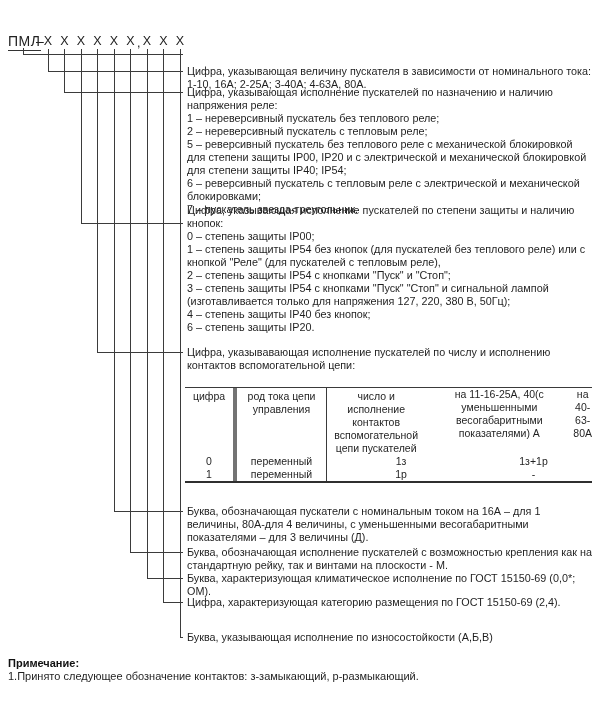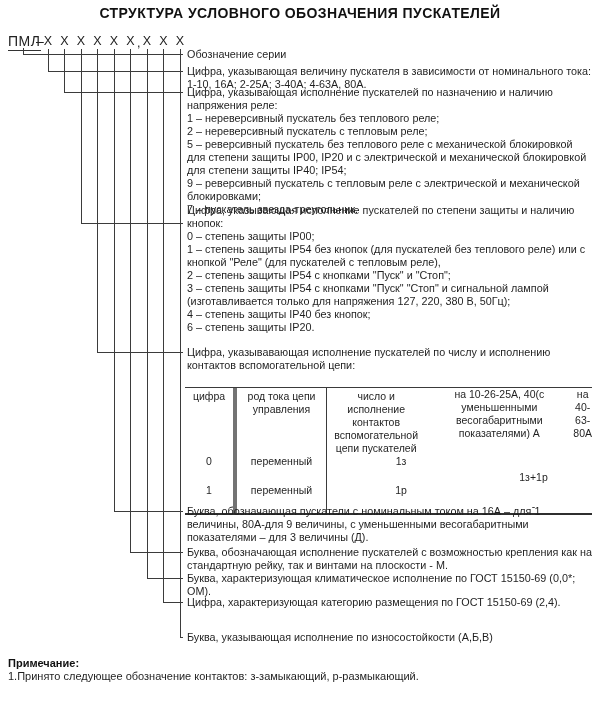--- a/index.html
+++ b/index.html
@@ -33,38 +33,37 @@
   
   .ptable {
     position:absolute; left:185px; top:387px; width:407px; box-sizing:border-box;
     border-top:1.5px solid #3a3a3a; border-bottom:2.5px solid #2f2f2f;
     font-size:10.5px; line-height:13px; color:#1f1f1f;
   }
   .hrow { display:flex; align-items:stretch; }
   .cell-c1 { width:52px; border-right:4px solid #737373; text-align:center; box-sizing:border-box; }
   .cell-c2 { width:90px; border-right:1px solid #3a3a3a; text-align:center; box-sizing:border-box; padding:0 3px; }
   .cell-c3 { width:148px; text-align:center; box-sizing:border-box; }
-  .cell-c4 { flex:1; text-align:center; box-sizing:border-box;margin-top:16px; }
+  .cell-c4 { flex:1; text-align:center; box-sizing:border-box; }
   .thead { padding-top:0; }
   .thead .cell-c1, .thead .cell-c2 { padding-top:2px; }
   .cell-c34 { flex:1; display:flex; flex-direction:row; }
   .spanhead { text-align:center; padding:2px 6px 0 6px; }
   .subrow { display:flex; flex:1; }
   .subA { width:148px; text-align:center; padding:0 8px; box-sizing:border-box; }
   .subB { flex:1; text-align:center; }
   
   .notes { position:absolute; left:8px; top:657px; width:584px; font-size:11px; line-height:12.8px; color:#1f1f1f; }
   .notes-heading { font-weight:bold; color:#111111; }
 </style>
 </head>
 <body>
 
 <div class="page">
 
-  <div class="title">СТРУКТУРА УСЛОВНОГО ОБОЗНАЧЕНИЯ ПУСКАТЕЛЕЙ</div>
 
   <div class="code">
     <span class="code-prefix">ПМЛ</span>
     <span class="code-dash">–</span>
     <span class="code-x" style="left:48px">Х</span>
     <span class="code-x" style="left:64.5px">Х</span>
     <span class="code-x" style="left:81px">Х</span>
     <span class="code-x" style="left:97.5px">Х</span>
     <span class="code-x" style="left:114px">Х</span>
     <span class="code-x" style="left:130.5px">Х</span>
@@ -80,34 +79,31 @@
     <path d="M64.5 49 V92.5 H183"></path>
     <path d="M81 49 V223.5 H183"></path>
     <path d="M97.5 49 V352.5 H183"></path>
     <path d="M114 49 V511.5 H183"></path>
     <path d="M130.5 49 V552.5 H183"></path>
     <path d="M147 49 V578.5 H183"></path>
     <path d="M163.5 49 V602.5 H183"></path>
     <path d="M180 49 V637.5 H183"></path>
   </svg>
 
-  <div class="label" style="top:48px">
-    <div class="ln">Обозначение серии</div>
-  </div>
 
   <div class="label" style="top:65px">
     <div class="ln">Цифра, указывающая величину пускателя в зависимости от номинального тока: 1-10, 16А; 2-25А; 3-40А; 4-63А, 80А.</div>
   </div>
 
   <div class="label" style="top:86px">
     <div class="ln">Цифра, указывающая исполнение пускателей по назначению и наличию напряжения реле:</div>
     <div class="ln">1 – нереверсивный пускатель без теплового реле;</div>
     <div class="ln">2 – нереверсивный пускатель с тепловым реле;</div>
     <div class="ln">5 – реверсивный пускатель без теплового реле с механической блокировкой для степени защиты IP00, IP20 и с электрической и механической блокировкой для степени защиты IP40; IP54;</div>
-    <div class="ln">9 – реверсивный пускатель с тепловым реле с электрической и механической блокировками;</div>
+    <div class="ln">6 – реверсивный пускатель с тепловым реле с электрической и механической блокировками;</div>
     <div class="ln">7 – пускатель звезда-треугольник.</div>
   </div>
 
   <div class="label" style="top:204px">
     <div class="ln">Цифра, указывающая исполнение пускателей по степени защиты и наличию кнопок:</div>
     <div class="ln">0 – степень защиты IP00;</div>
     <div class="ln">1 – степень защиты IP54 без кнопок (для пускателей без теплового реле) или с кнопкой "Реле" (для пускателей с тепловым реле),</div>
     <div class="ln">2 – степень защиты IP54 с кнопками "Пуск" и "Стоп";</div>
     <div class="ln">3 – степень защиты IP54 с кнопками "Пуск" "Стоп" и сигнальной лампой (изготавливается только для напряжения 127, 220, 380 В, 50Гц);</div>
     <div class="ln">4 – степень защиты IP40 без кнопок;</div>
@@ -118,41 +114,41 @@
     <div class="ln">Цифра, указывавающая исполнение пускателей по числу и исполнению контактов вспомогательной цепи:</div>
   </div>
 
   <div class="ptable">
     <div class="hrow thead">
       <div class="cell-c1">цифра</div>
       <div class="cell-c2">род тока цепи управления</div>
       <div class="cell-c34">
         <div class="spanhead">число и исполнение контактов вспомогательной цепи пускателей</div>
         <div class="subrow">
-          <div class="subA">на 10-26-25А, 40(с уменьшенными весогабаритными показателями) А</div>
+          <div class="subA">на 11-16-25А, 40(с уменьшенными весогабаритными показателями) А</div>
           <div class="subB">на 40-63-80А</div>
         </div>
       </div>
     </div>
     <div class="hrow trow">
       <div class="cell-c1">0</div>
       <div class="cell-c2">переменный</div>
       <div class="cell-c3">1з</div>
       <div class="cell-c4">1з+1р</div>
     </div>
     <div class="hrow trow">
       <div class="cell-c1">1</div>
       <div class="cell-c2">переменный</div>
       <div class="cell-c3">1р</div>
       <div class="cell-c4">-</div>
     </div>
   </div>
 
   <div class="label" style="top:505px">
-    <div class="ln">Буква, обозначающая пускатели с номинальным током на 16А – для 1 величины, 80А-для 9 величины, с уменьшенными весогабаритными показателями – для 3 величины (Д).</div>
+    <div class="ln">Буква, обозначающая пускатели с номинальным током на 16А – для 1 величины, 80А-для 4 величины, с уменьшенными весогабаритными показателями – для 3 величины (Д).</div>
   </div>
 
   <div class="label" style="top:546px">
     <div class="ln">Буква, обозначающая исполнение пускателей с возможностью крепления как на стандартную рейку, так и винтами на плоскости - М.</div>
   </div>
 
   <div class="label" style="top:572px">
     <div class="ln">Буква, характеризующая климатическое исполнение по ГОСТ 15150-69 (0,0*; ОМ).</div>
   </div>
 

